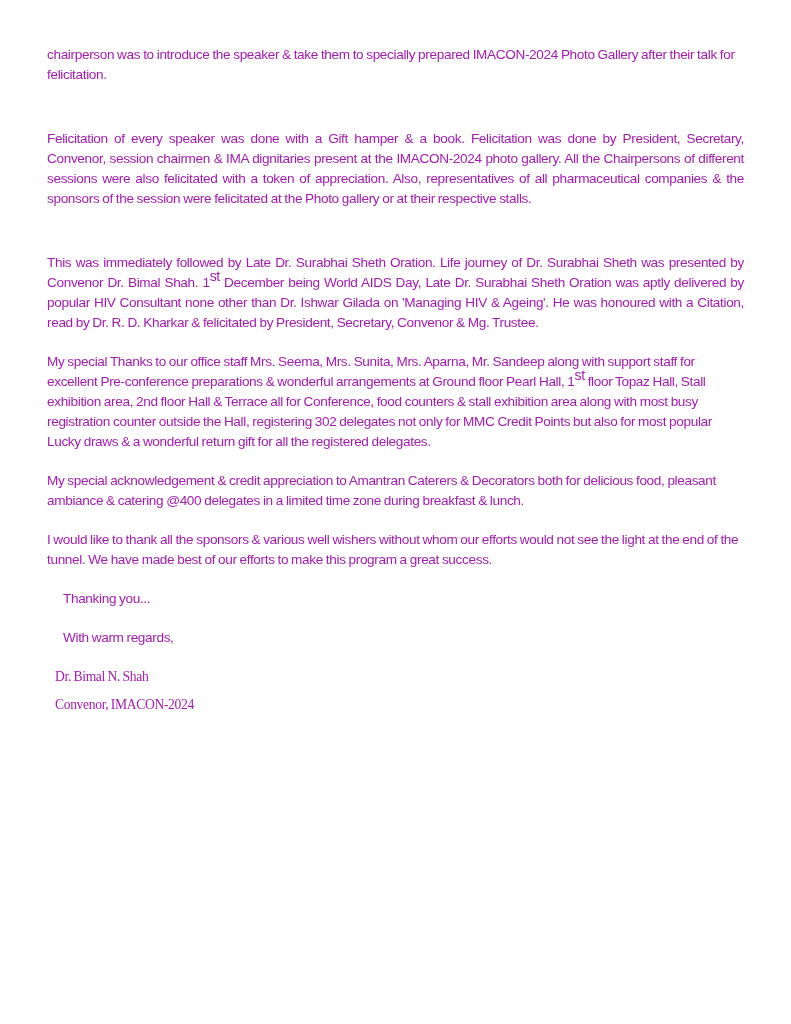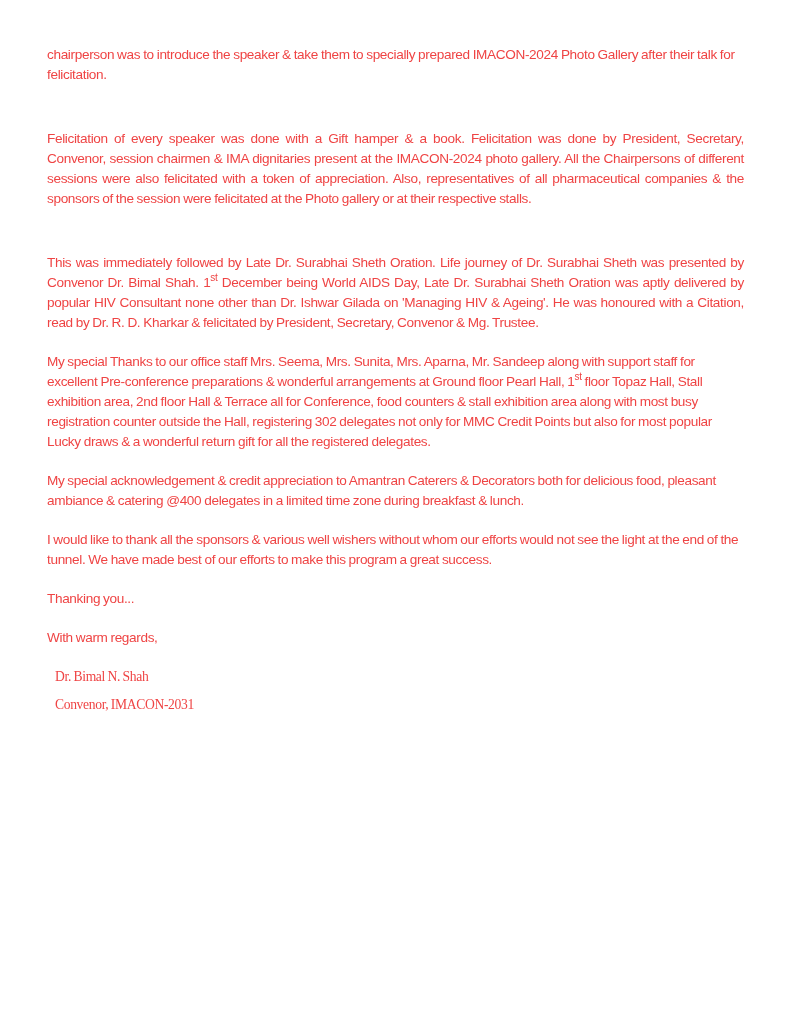--- a/index.html
+++ b/index.html
@@ -1,26 +1,26 @@
 <!DOCTYPE html>
 <html><head>
 <meta charset="utf-8">
 <style>
   html, body { margin: 0; padding: 0; background: #ffffff; }
   body { width: 791px; height: 1024px; overflow: hidden; position: relative; }
   .page {
     position: absolute; left: 47px; top: 45px; width: 697px;
     font-family: "Liberation Sans", sans-serif;
-    font-size: 13.6px; line-height: 20px; color: #ef4444;
+    font-size: 13.6px; line-height: 20px; color: #a21caf;
     letter-spacing: -0.35px; word-spacing: -0.5px;
   }
   .para { margin: 0 0 19px 0; }
   .para.justify { text-align: justify; text-align-last: left; margin-top: 44px; }
-  .para sup { font-size: 10px; line-height: 0; vertical-align: super; }
-  .closing { margin: 0 0 19px 0; }
+  .para sup { font-size: 14px; line-height: 0; vertical-align: super; }
+  .closing { margin: 0 0 19px 16px; }
   .sig-line { margin: 8px; font-family: Liberation Serif, serif; }
 </style>
 </head>
 <body>
 
 <div class="page">
   <p class="para">chairperson was to introduce the speaker &amp; take them to specially prepared IMACON-2024 Photo Gallery after their talk for felicitation.</p>
 
   <p class="para justify">Felicitation of every speaker was done with a Gift hamper &amp; a book. Felicitation was done by President, Secretary, Convenor, session chairmen &amp; IMA dignitaries present at the IMACON-2024 photo gallery. All the Chairpersons of different sessions were also felicitated with a token of appreciation. Also, representatives of all pharmaceutical companies &amp; the sponsors of the session were felicitated at the Photo gallery or at their respective stalls.</p>
 
@@ -34,15 +34,15 @@
 
   <p class="para">I would like to thank all the sponsors &amp; various well wishers without whom our efforts would not see the light at the end of the tunnel. We have made best of our efforts to make this program a great success.</p>
 
 
   <p class="closing">Thanking you...</p>
 
   <p class="closing">With warm regards,</p>
 
   <div>
     <p class="sig-line">Dr. Bimal N. Shah</p>
-    <p class="sig-line">Convenor, IMACON-2031</p>
+    <p class="sig-line">Convenor, IMACON-2024</p>
   </div>
 </div>
 
 </body></html>

